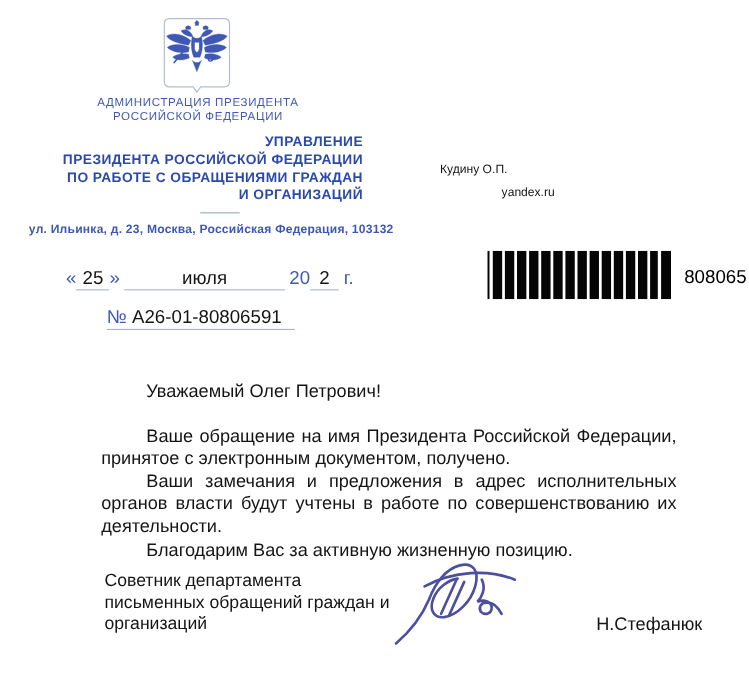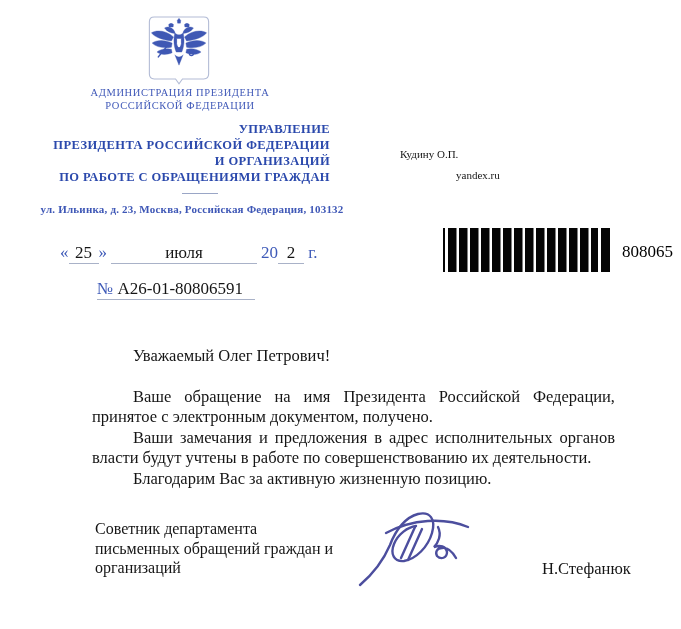--- a/index.html
+++ b/index.html
@@ -1,18 +1,18 @@
 <!DOCTYPE html>
 <html><head>
 <meta charset="utf-8">
 <style>
   html,body{margin:0;padding:0;background:#fff;}
   .page{
     position:relative;width:681px;height:629px;background:#ffffff;
-    font-family:Liberation Serif, serif;color:#151515;overflow:hidden;
+    font-family:Liberation Sans, sans-serif;color:#151515;overflow:hidden;
   }
   .abs{position:absolute;}
 
   
   .emblem{left:148px;top:10px;width:62px;height:80px;}
   .org{left:30px;top:87px;width:300px;text-align:center;
        font-size:10.5px;line-height:12.5px;letter-spacing:0.6px;
        color:#4059b8;font-weight:normal;}
   .dept{left:30px;top:121px;width:300px;text-align:right;
         font-size:12.5px;line-height:16px;font-weight:bold;color:#2b49ac;
@@ -85,22 +85,22 @@
   </div>
 
   <div class="abs org">
     <div>АДМИНИСТРАЦИЯ ПРЕЗИДЕНТА</div>
     <div>РОССИЙСКОЙ ФЕДЕРАЦИИ</div>
   </div>
 
   <div class="abs dept">
     <div>УПРАВЛЕНИЕ</div>
     <div>ПРЕЗИДЕНТА РОССИЙСКОЙ ФЕДЕРАЦИИ</div>
+    <div>ПО РАБОТЕ С ОБРАЩЕНИЯМИ ГРАЖДАН</div>
     <div>И ОРГАНИЗАЦИЙ</div>
-    <div>ПО РАБОТЕ С ОБРАЩЕНИЯМИ ГРАЖДАН</div>
   </div>
 
   <div class="abs divider"></div>
 
   <div class="abs address">ул. Ильинка, д. 23, Москва, Российская Федерация, 103132</div>
 
   <div class="abs recipient">
     <div>Кудину О.П.</div>
     <div class="email">yandex.ru</div>
   </div>

